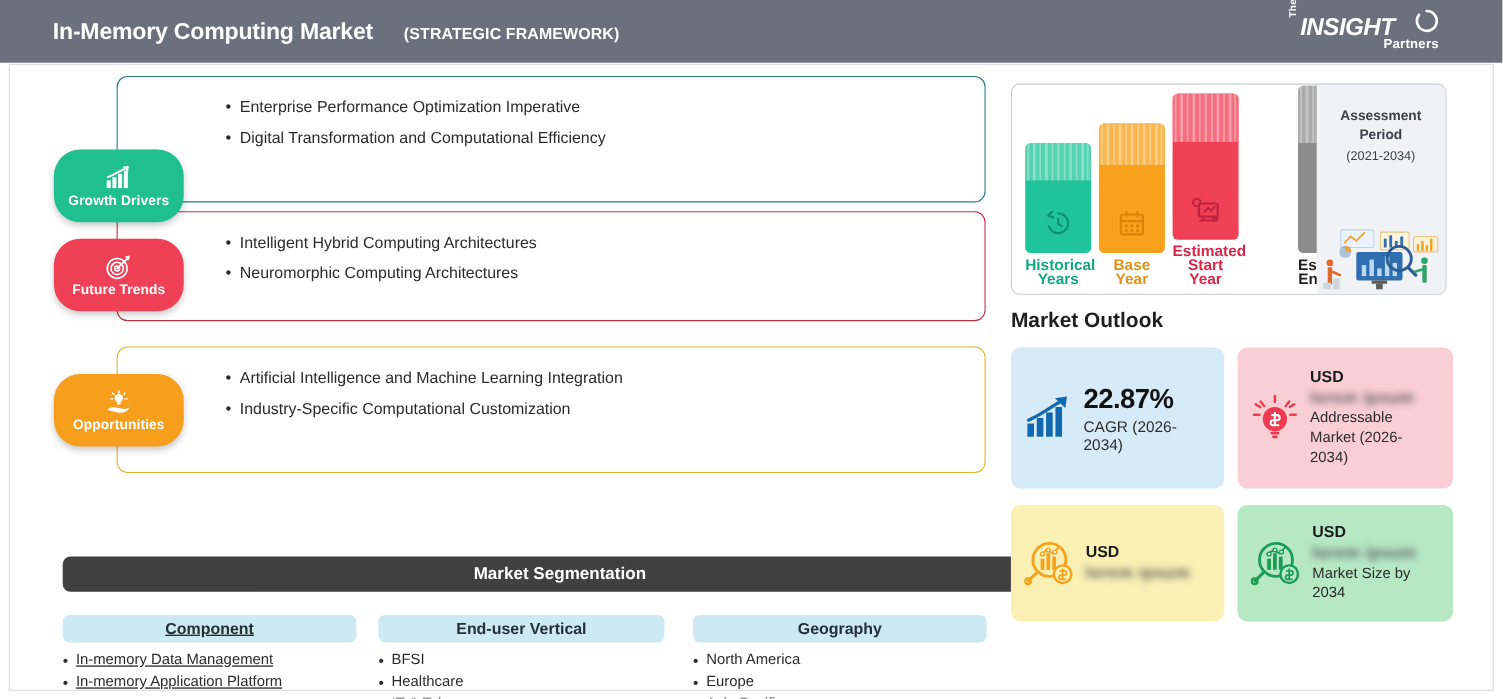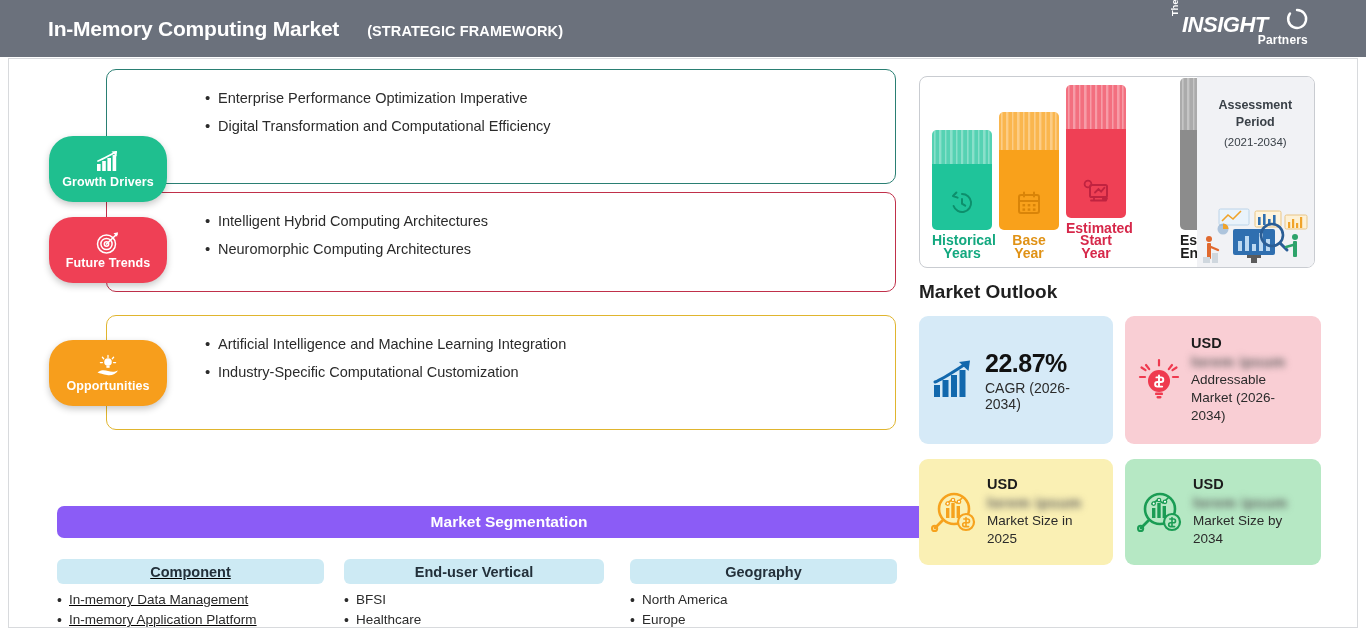--- a/index.html
+++ b/index.html
@@ -53,21 +53,21 @@
     display:flex; flex-direction:column; align-items:center; justify-content:center;
     box-shadow: 0 3px 7px rgba(0,0,0,0.22);
     z-index:4;
   }
   .badge-icon { width:26px; height:24px; margin-bottom:1px; }
   .badge-label { color:#fff; font-size:12.5px; font-weight:bold; letter-spacing:0.1px; }
 
   
   #seg-title {
     position:absolute; left:8px; top:437px; width:904px; height:32px;
-    background:#8b5cf6; border-radius:7px;
+    background:#404040; border-radius:7px;
     display:flex; align-items:center; justify-content:center;
   }
   #seg-title-text { color:#fff; font-size:15.5px; font-weight:bold; }
 
   .seg-col { position:absolute; top:490px; }
   .seg-head {
     height:25px; background:#cdeaf4; border-radius:6px;
     display:flex; align-items:center; justify-content:center;
   }
   .seg-head-text { font-size:14.5px; font-weight:bold; color:#23303a; }
@@ -468,21 +468,20 @@
             <circle cx="22" cy="10" r="1.7" fill="#fff" stroke="#f6a21d" stroke-width="1.3"></circle>
             <circle cx="28" cy="11.8" r="1.7" fill="#fff" stroke="#f6a21d" stroke-width="1.3"></circle>
             <path d="M11.5 30.5 L4 38" stroke="#f6a21d" stroke-width="2.8" stroke-linecap="round"></path>
             <circle cx="3.6" cy="38.4" r="2.6" fill="none" stroke="#f6a21d" stroke-width="2"></circle>
             <circle cx="35" cy="32" r="8" fill="#faf0b4" stroke="#f6a21d" stroke-width="2.2"></circle>
             <path d="M35 27.5 v9 M32.8 29 h3.8 a1.9 1.9 0 0 1 0 3.8 h-3 a1.9 1.9 0 0 0 0 3.8 h4" fill="none" stroke="#f6a21d" stroke-width="1.6" stroke-linecap="round"></path>
           </svg>
           <div class="oc-text">
             <div class="oc-usd">USD</div>
             <div class="oc-blur">lorem ipsum</div>
-            <div class="oc-sub">Market Size in 2025</div>
           </div>
         </div>
       </div>
 
       <div class="oc" style="left:214px; top:390px; width:196px; height:106px; background:#b6e8c4;">
         <div class="oc-inner">
           <svg class="oc-icon" width="46" height="44" viewBox="0 0 46 44">
             <circle cx="23" cy="19" r="15" fill="none" stroke="#1a9c54" stroke-width="2.6"></circle>
             <g fill="#1a9c54">
               <rect x="15" y="18" width="3.4" height="10"></rect>

